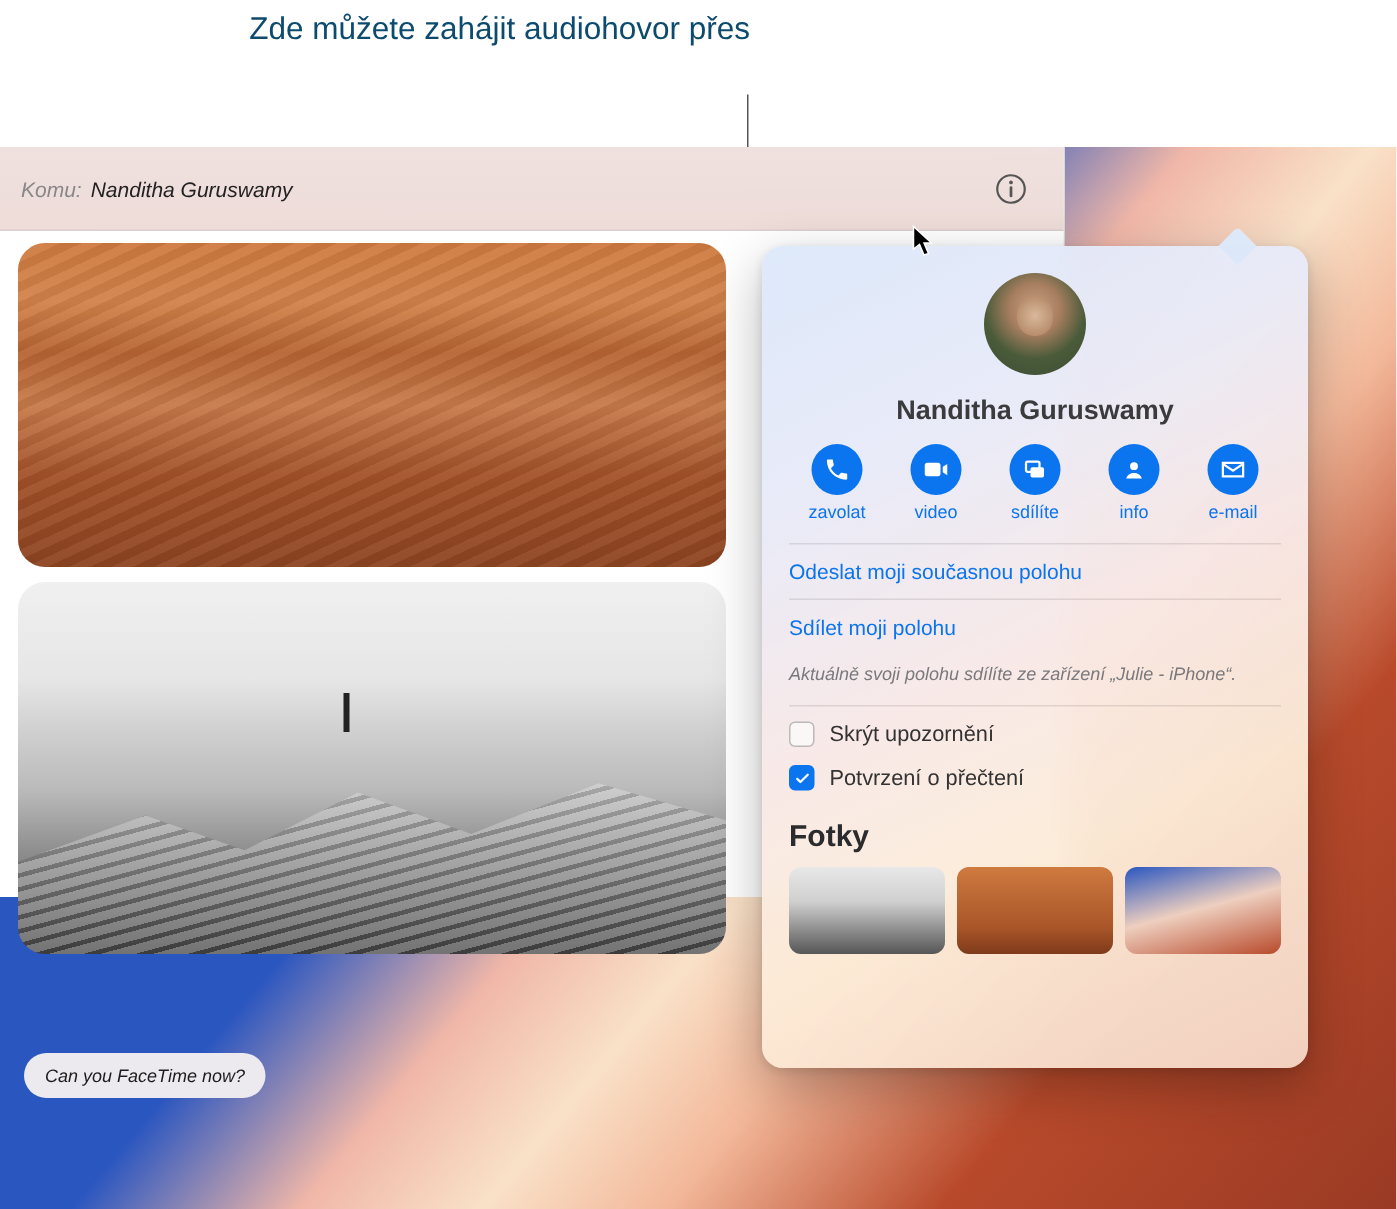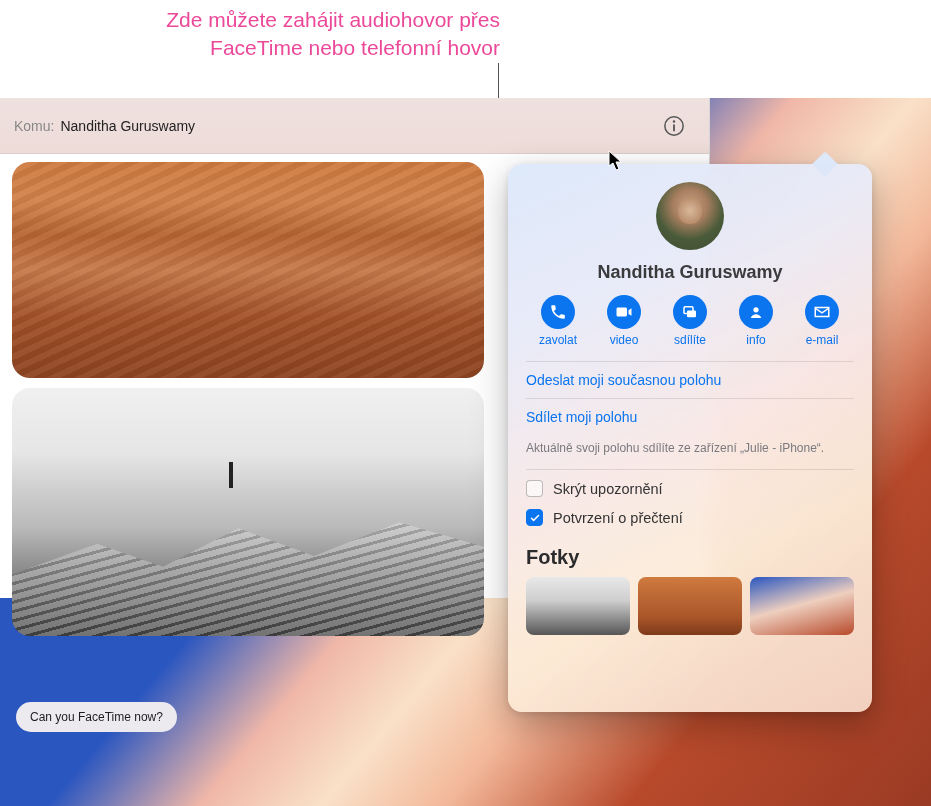--- a/index.html
+++ b/index.html
@@ -12,21 +12,21 @@
     position: relative;
   }
   .callout {
     position: absolute;
     top: 6px;
     left: 60px;
     width: 440px;
     text-align: right;
     font-size: 21px;
     line-height: 1.35;
-    color: #ec4899;
+    color: #0c4a6e;
   }
   .callout-line {
     position: absolute;
     top: 63px;
     left: 498px;
     width: 1px;
     height: 282px;
     background: #555;
   }
   .desktop {
@@ -41,20 +41,21 @@
       #b84a2b 80%, #9a3a24 100%);
   }
   .app-window {
     position: absolute;
     top: 98px;
     left: 0;
     width: 710px;
     height: 500px;
     background: #fdfdfd;
     border-right: 1px solid rgba(0,0,0,0.15);
+    font-style: italic;
   }
   .titlebar {
     height: 56px;
     background: linear-gradient(180deg, #efe1df 0%, #eedcd8 100%);
     border-bottom: 1px solid rgba(0,0,0,0.08);
     display: flex;
     align-items: center;
     padding: 0 14px;
     position: relative;
   }
@@ -216,20 +217,21 @@
     padding: 10px 0;
     font-size: 14px;
     color: #0b74ef;
     cursor: pointer;
   }
   .share-note {
     font-size: 12px;
     color: #7a7a7e;
     padding: 6px 0 14px 0;
     border-bottom: 1px solid rgba(0,0,0,0.10);
+    font-style: italic;
   }
   .check-row {
     display: flex;
     align-items: flex-end;
     gap: 10px;
     padding: 10px 0 2px 0;
     font-size: 14.5px;
     color: #333;
   }
   .chk {
@@ -267,21 +269,20 @@
     top: 150px; left: 608px;
     width: 16px; height: 22px;
     pointer-events: none;
   }
 </style>
 </head>
 <body>
 
 <div class="callout">
   <div>Zde můžete zahájit audiohovor přes</div>
-  <div>FaceTime nebo telefonní hovor</div>
 </div>
 <div class="callout-line"></div>
 
 <div class="desktop"></div>
 
 <div class="app-window">
   <div class="titlebar">
     <span class="to-label">Komu:</span>
     <span class="to-name">Nanditha Guruswamy</span>
     <div class="info-btn">

